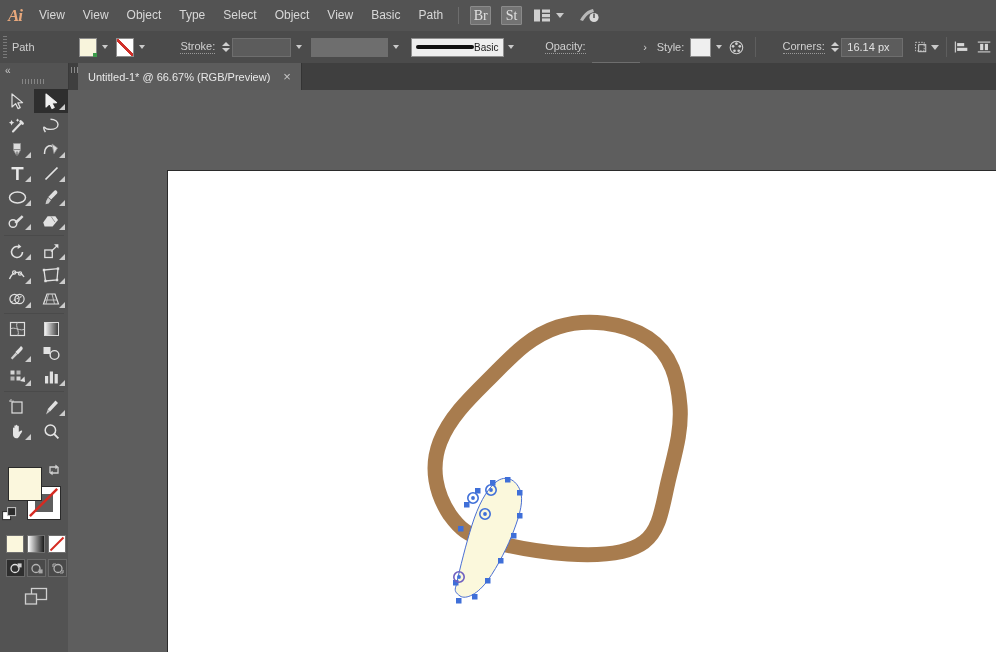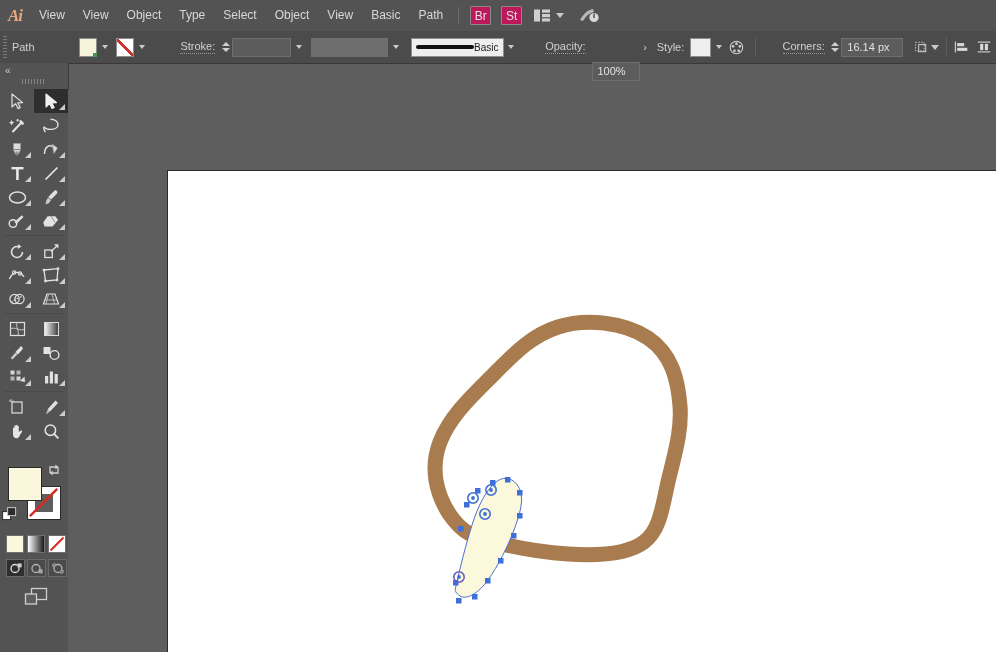--- a/index.html
+++ b/index.html
@@ -23,23 +23,23 @@
     font-family:"Liberation Serif",serif;font-weight:bold;font-style:italic;
     font-size:17px;color:#e8a87c;letter-spacing:-1px;
   }
   .menu-item{
     padding:0 9px;height:31px;line-height:31px;font-size:12px;color:#d8d8d8;
     cursor:default;white-space:nowrap;
   }
   .menubar-spacer{flex:1;}
   .menu-sep{width:1px;height:17px;background:#6d6d6d;margin:0 6px;}
   .app-btn{
-    width:19px;height:17px;border:1px solid #8a8a8a;background:#be185d;
-    font-size:12px;color:#e0e0e0;display:flex;align-items:center;justify-content:center;
-    margin:0 5px;border-radius:1px;
+    width:19px;height:17px;border:1px solid #8a8a8a;background:#737373;
+    font-size:14px;color:#e0e0e0;display:flex;align-items:center;justify-content:center;
+    margin:0 5px;border-radius:1px;font-family:Liberation Serif, serif;
   }
   .arrange-ico{width:18px;height:15px;margin-left:6px;display:block;}
   .chev{
     width:0;height:0;border-left:4px solid transparent;border-right:4px solid transparent;
     border-top:5px solid #c9c9c9;margin-left:5px;
   }
   .search-ico{width:22px;height:18px;margin-left:14px;display:block;}
 
   
   .controlbar{
@@ -311,20 +311,27 @@
     </svg>
     <svg class="align-ico" style="margin-left:9px" viewBox="0 0 18 16">
       <rect x="1" y="1" width="16" height="1.5" fill="#c8c8c8"></rect>
       <rect x="1" y="13.5" width="16" height="1.5" fill="#c8c8c8"></rect>
       <rect x="4" y="4" width="4" height="8" fill="#d8d8d8"></rect>
       <rect x="10" y="4" width="4" height="8" fill="#d8d8d8"></rect>
     </svg>
     <div style="width:6px"></div>
   </div>
 
+  <div class="tabbar">
+    <div class="tabbar-grip"></div>
+    <div class="doc-tab">
+      <span class="doc-tab-title">Untitled-1* @ 66.67% (RGB/Preview)</span>
+      <span class="tab-close">×</span>
+    </div>
+  </div>
 
   <div class="toolpanel">
     <div class="tp-header">
       <span class="tp-collapse">«</span>
     </div>
     <div class="tp-grip"></div>
 
     <div class="toolgrid">
 
       <div class="tool">

